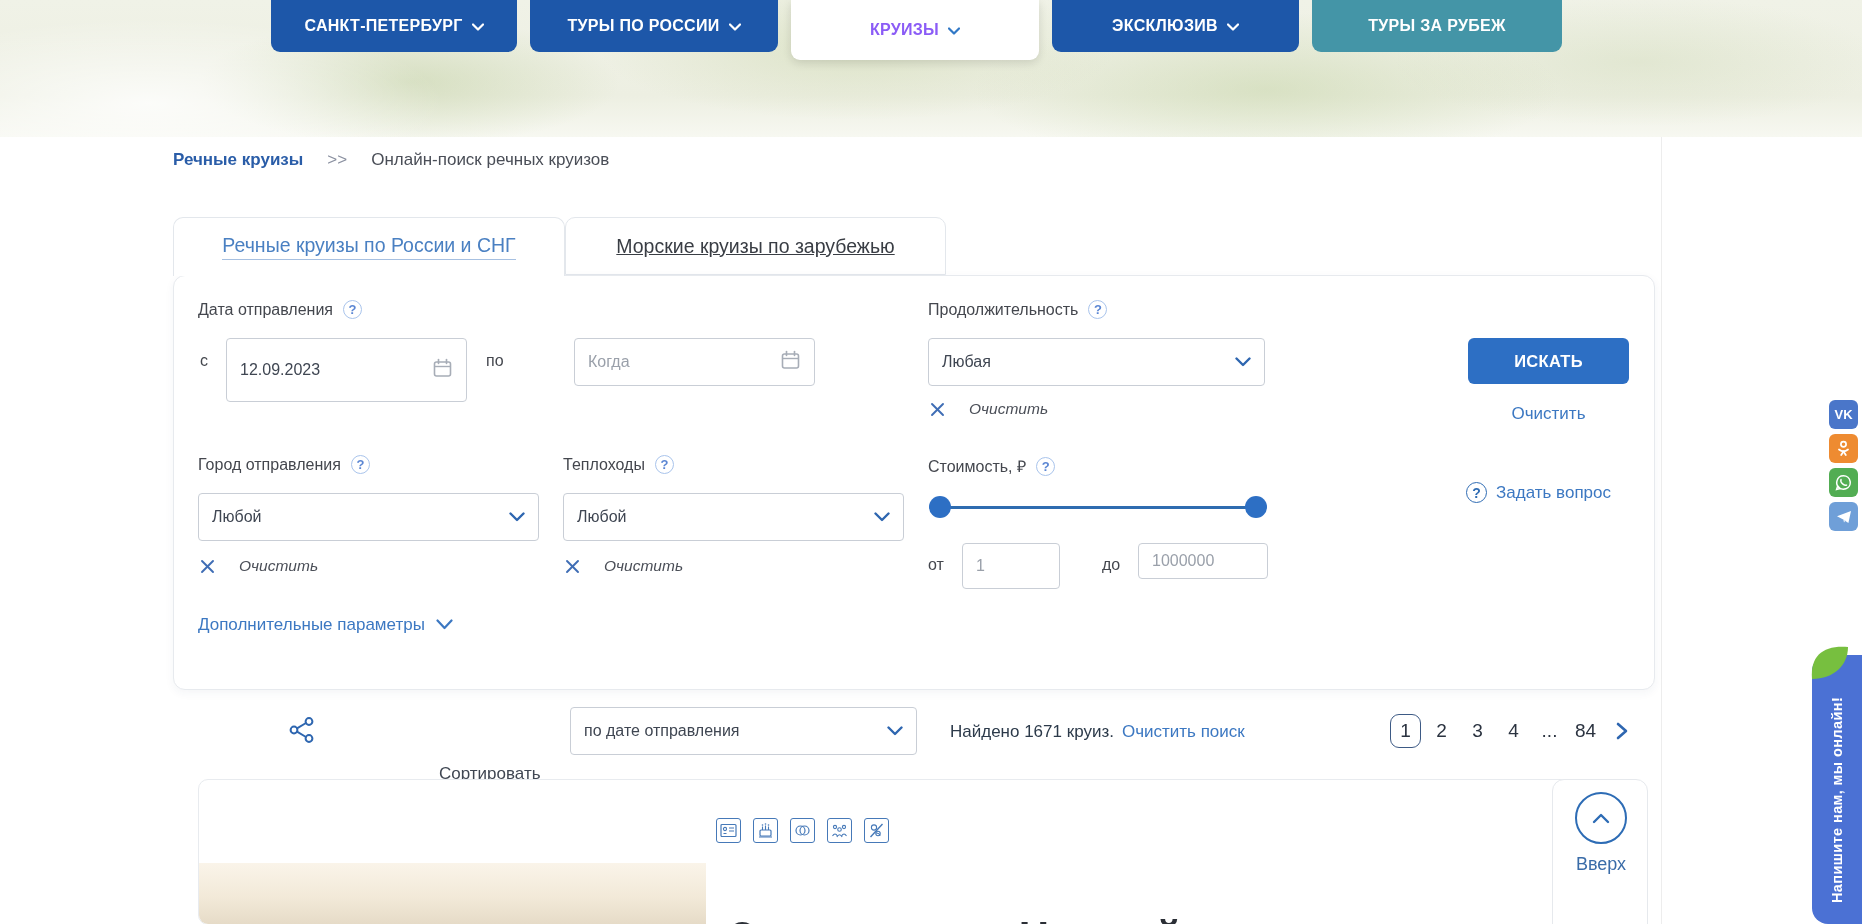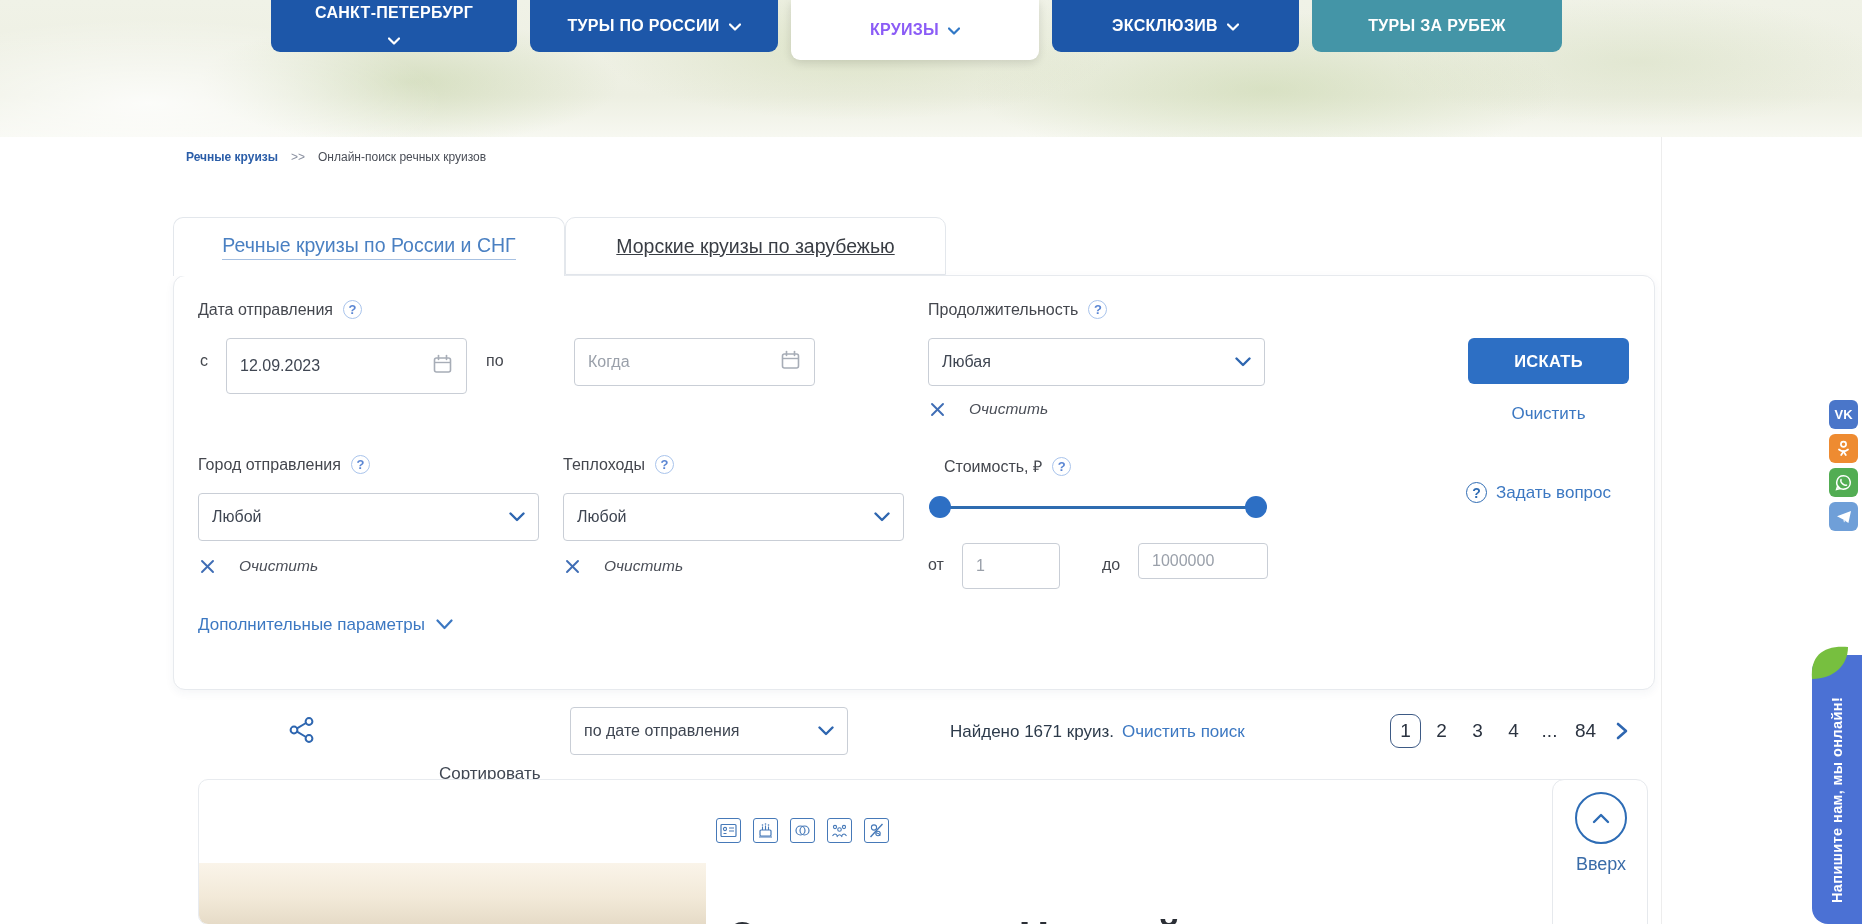--- a/index.html
+++ b/index.html
@@ -17,21 +17,21 @@
       radial-gradient(ellipse 340px 90px at 88% 45%, rgba(205,216,180,.38), transparent 72%),
       linear-gradient(#f0f2e7 0%, #edefe2 70%, #f7f8f1 100%); }
   .btn-nav { top:0; height:52px; border-radius:0 0 9px 9px; background:#1d57a9; color:#fff;
     font-weight:bold; font-size:16px; letter-spacing:.3px; display:flex; align-items:center;
     justify-content:center; gap:9px; cursor:pointer; }
   .btn-nav.white { background:#fff; color:#8b5cf6; height:60px; box-shadow:0 3px 10px rgba(0,0,0,.12); }
   .btn-nav.teal { background:#4495a7; }
   .chev { display:inline-block; }
 
   
-  .breadcrumb { left:173px; top:150px; display:flex; gap:13px; align-items:center; font-size:12px;margin-left:13px; }
+  .breadcrumb { left:173px; top:150px; display:flex; gap:24px; align-items:center; font-size:17px; }
   .crumb-root { color:#2a5da8; font-weight:bold; }
   .crumb-sep { color:#8a90a0; }
   .crumb-cur { color:#4a4e57; }
 
   
   .tab { top:217px; height:58px; background:#fff; border:1px solid #e3e7ec;
     border-radius:10px 10px 0 0; display:flex; align-items:center; justify-content:center;
     font-size:19.5px; }
   .tab.active { height:59px; border-bottom:none; z-index:5; color:#4a80c2; }
   .tab.active .tab-label { border-bottom:1px solid rgba(92,141,201,.55); padding-bottom:2px; }
@@ -100,21 +100,21 @@
   .chat-text { position:absolute; left:0; top:30px; width:50px; height:230px; color:#fff;
     font-size:14.5px; font-weight:bold; letter-spacing:.4px; writing-mode:vertical-rl;
     transform:rotate(180deg); display:flex; align-items:center; justify-content:center; }
   .leaf { position:absolute; left:-4px; top:-12px; }
 </style>
 </head>
 <body>
 
 <div class="abs header-band"></div>
 
-<div class="abs btn-nav" style="left:271px;width:246px;flex-direction:column;">
+<div class="abs btn-nav" style="left:271px;width:246px;">
   <span>САНКТ-ПЕТЕРБУРГ</span>
   <span class="chev"><svg width="12" height="8" viewBox="0 0 12 8">
         <polyline points="1,1.5 6,6.5 11,1.5" fill="none" stroke="#fff" stroke-width="2.2" stroke-linecap="round" stroke-linejoin="round"></polyline>
       </svg></span>
 </div>
 <div class="abs btn-nav" style="left:530px;width:248px;">
   <span>ТУРЫ ПО РОССИИ</span>
   <span class="chev"><svg width="12" height="8" viewBox="0 0 12 8">
         <polyline points="1,1.5 6,6.5 11,1.5" fill="none" stroke="#fff" stroke-width="2.2" stroke-linecap="round" stroke-linejoin="round"></polyline>
       </svg></span>
@@ -147,21 +147,21 @@
 <div class="abs tab inactive" style="left:565px;width:381px;text-decoration:underline;">
   <span>Морские круизы по зарубежью</span>
 </div>
 <div class="abs panel"></div>
 
 <div class="abs fld-label" style="left:198px;top:300px;">
   <span>Дата отправления</span>
   <span class="q-icon">?</span>
 </div>
 <span class="abs prefix" style="left:200px;top:352px;">с</span>
-<div class="abs tbox" style="left:226px;top:338px;width:241px;height:56px;text-align:center;">
+<div class="abs tbox" style="left:226px;top:338px;width:241px;height:64px;text-align:center;">
   <span>12.09.2023</span>
   <span><svg width="21" height="21" viewBox="0 0 21 21">
         <rect x="2.5" y="4" width="16" height="14" rx="2" fill="none" stroke="#a7adb7" stroke-width="1.6"></rect>
         <line x1="6.5" y1="1.5" x2="6.5" y2="5.5" stroke="#a7adb7" stroke-width="1.6" stroke-linecap="round"></line>
         <line x1="14.5" y1="1.5" x2="14.5" y2="5.5" stroke="#a7adb7" stroke-width="1.6" stroke-linecap="round"></line>
         <line x1="2.5" y1="8.5" x2="18.5" y2="8.5" stroke="#a7adb7" stroke-width="1.4"></line>
       </svg></span>
 </div>
 <span class="abs prefix" style="left:486px;top:352px;">по</span>
 <div class="abs tbox" style="left:526px;top:338px;width:241px;height:48px;margin-left:48px;">
@@ -228,21 +228,21 @@
       </svg></span>
 </div>
 <div class="abs clear-row" style="left:565px;top:557px;">
   <svg width="15" height="15" viewBox="0 0 15 15">
       <line x1="2" y1="2" x2="13" y2="13" stroke="#3f6db5" stroke-width="1.9" stroke-linecap="round"></line>
       <line x1="13" y1="2" x2="2" y2="13" stroke="#3f6db5" stroke-width="1.9" stroke-linecap="round"></line>
     </svg>
   <span>Очистить</span>
 </div>
 
-<div class="abs fld-label" style="left:928px;top:455px;margin-left:16px;">
+<div class="abs fld-label" style="left:928px;top:455px;">
   <span>Стоимость, ₽</span>
   <span class="q-icon">?</span>
 </div>
 <div class="abs slider-track"></div>
 <div class="abs slider-handle" style="left:929px;"></div>
 <div class="abs slider-handle" style="left:1245px;"></div>
 <span class="abs prefix" style="left:928px;top:556px;">от</span>
 <div class="abs tbox" style="left:962px;top:543px;width:98px;height:46px;">
   <span class="ph">1</span>
 </div>
@@ -261,21 +261,21 @@
 <div class="abs" style="left:288px;top:716px;">
   <svg width="28" height="28" viewBox="0 0 28 28">
       <circle cx="6" cy="14" r="3.4" fill="none" stroke="#2e66b0" stroke-width="2"></circle>
       <circle cx="21" cy="5.5" r="3.4" fill="none" stroke="#2e66b0" stroke-width="2"></circle>
       <circle cx="21" cy="22.5" r="3.4" fill="none" stroke="#2e66b0" stroke-width="2"></circle>
       <line x1="9" y1="12.4" x2="18" y2="7" stroke="#2e66b0" stroke-width="2"></line>
       <line x1="9" y1="15.6" x2="18" y2="21" stroke="#2e66b0" stroke-width="2"></line>
     </svg>
 </div>
 <span class="abs sort-label">Сортировать</span>
-<div class="abs tbox sel" style="left:570px;top:707px;width:278px;height:48px;">
+<div class="abs tbox sel" style="left:570px;top:707px;width:347px;height:48px;">
   <span>по дате отправления</span>
   <span><svg width="16" height="10" viewBox="0 0 16 10">
         <polyline points="1.5,1.5 8,8 14.5,1.5" fill="none" stroke="#2e66b0" stroke-width="2.4" stroke-linecap="round" stroke-linejoin="round"></polyline>
       </svg></span>
 </div>
 <div class="abs found-row">
   <span>Найдено 1671 круиз.</span>
   <span class="link-blue">Очистить поиск</span>
 </div>
 <div class="abs pagination">

